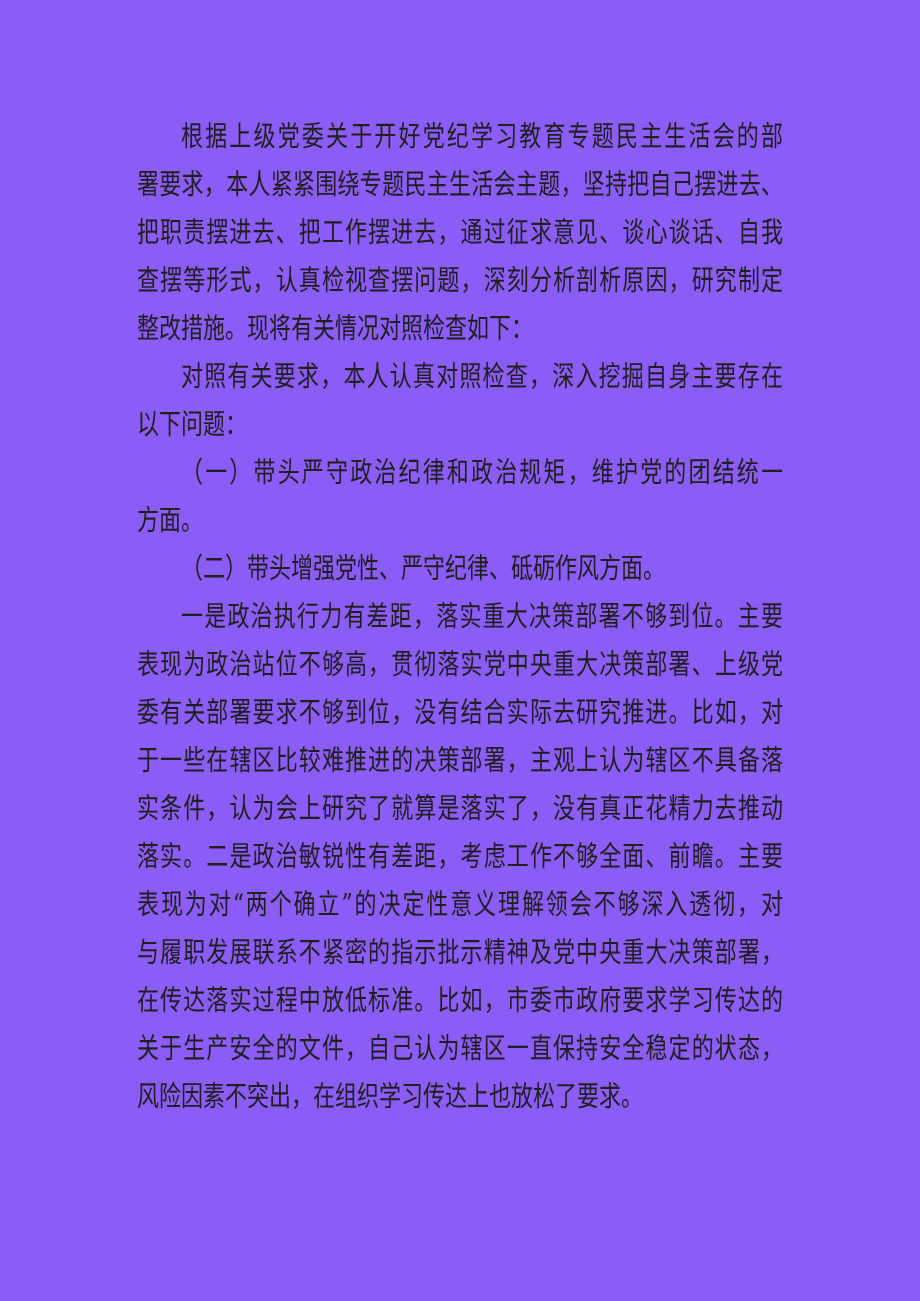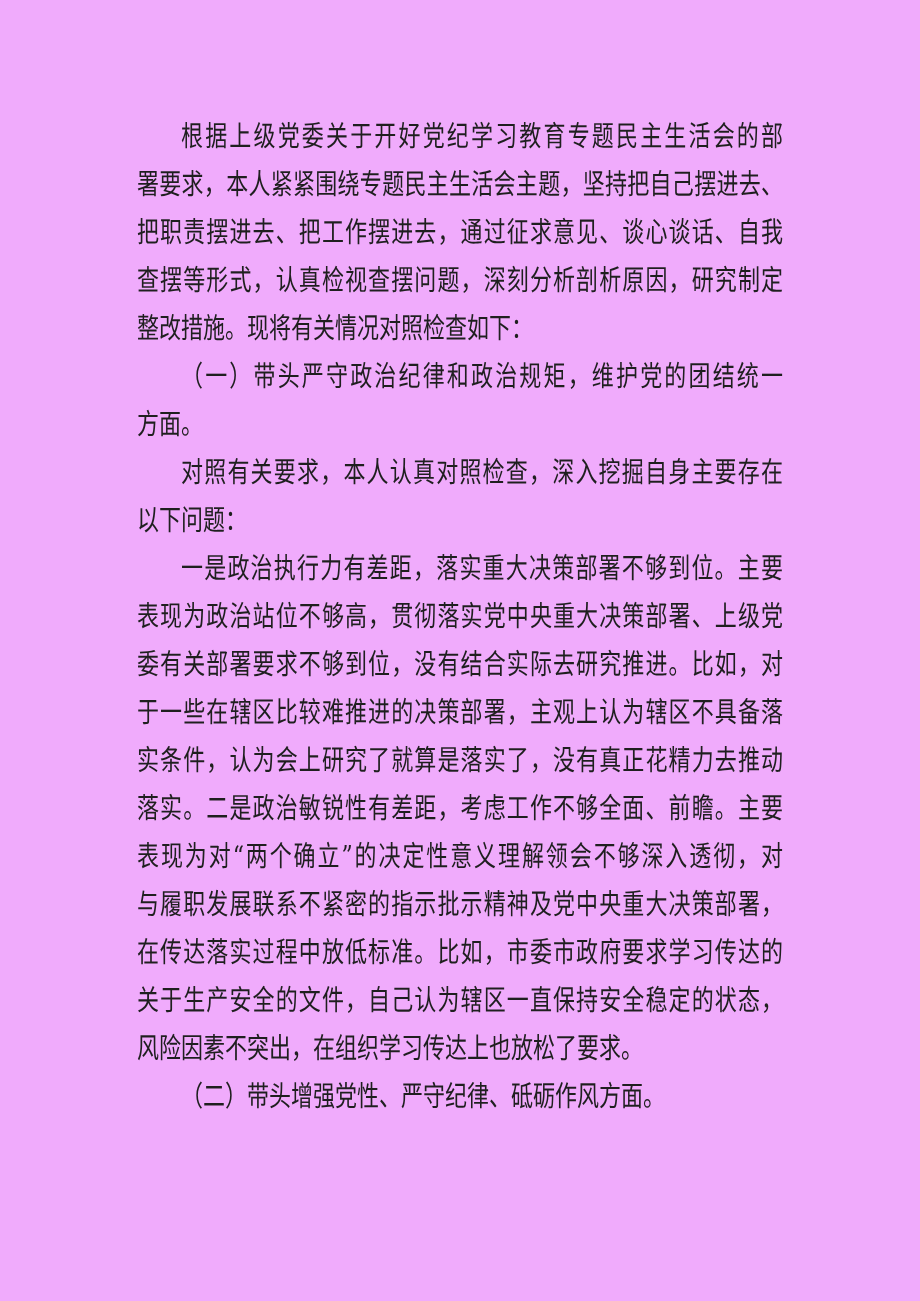--- a/index.html
+++ b/index.html
@@ -13,21 +13,21 @@
     background: #ffffff;
     overflow: hidden;
     position: relative;
   }
   .page {
     position: absolute;
     left: 0;
     top: 0;
     width: 920px;
     height: 1301px;
-    background: #f0abfc;
+    background: #8b5cf6;
   }
   .doc {
     position: absolute;
     left: 137px;
     top: 113px;
     width: 646px;
     color: #1f1f1f;
     font-family: "DejaVu Serif", serif;
     font-size: 22px;
     font-weight: 400;
@@ -61,41 +61,41 @@
     <div class="para">
       <div class="line ind">根据上级党委关于开好党纪学习教育专题民主生活会的部</div>
       <div class="line">署要求，本人紧紧围绕专题民主生活会主题，坚持把自己摆进去、</div>
       <div class="line">把职责摆进去、把工作摆进去，通过征求意见、谈心谈话、自我</div>
       <div class="line">查摆等形式，认真检视查摆问题，深刻分析剖析原因，研究制定</div>
       <div class="line last">整改措施。现将有关情况对照检查如下：</div>
     </div>
 
 
     <div class="para">
+      <div class="line ind">对照有关要求，本人认真对照检查，深入挖掘自身主要存在</div>
+      <div class="line last">以下问题：</div>
+    </div>
+
+    <div class="para">
       <div class="line ind">（一）带头严守政治纪律和政治规矩，维护党的团结统一</div>
       <div class="line last">方面。</div>
     </div>
 
     <div class="para">
-      <div class="line ind">对照有关要求，本人认真对照检查，深入挖掘自身主要存在</div>
-      <div class="line last">以下问题：</div>
+      <div class="line ind last">（二）带头增强党性、严守纪律、砥砺作风方面。</div>
     </div>
 
     <div class="para">
       <div class="line ind">一是政治执行力有差距，落实重大决策部署不够到位。主要</div>
       <div class="line">表现为政治站位不够高，贯彻落实党中央重大决策部署、上级党</div>
       <div class="line">委有关部署要求不够到位，没有结合实际去研究推进。比如，对</div>
       <div class="line">于一些在辖区比较难推进的决策部署，主观上认为辖区不具备落</div>
       <div class="line">实条件，认为会上研究了就算是落实了，没有真正花精力去推动</div>
       <div class="line">落实。二是政治敏锐性有差距，考虑工作不够全面、前瞻。主要</div>
       <div class="line">表现为对“两个确立”的决定性意义理解领会不够深入透彻，对</div>
       <div class="line">与履职发展联系不紧密的指示批示精神及党中央重大决策部署，</div>
       <div class="line">在传达落实过程中放低标准。比如，市委市政府要求学习传达的</div>
       <div class="line">关于生产安全的文件，自己认为辖区一直保持安全稳定的状态，</div>
       <div class="line last">风险因素不突出，在组织学习传达上也放松了要求。</div>
     </div>
 
-    <div class="para">
-      <div class="line ind last">（二）带头增强党性、严守纪律、砥砺作风方面。</div>
-    </div>
-
   </div>
 </div>
 
 </body></html>

